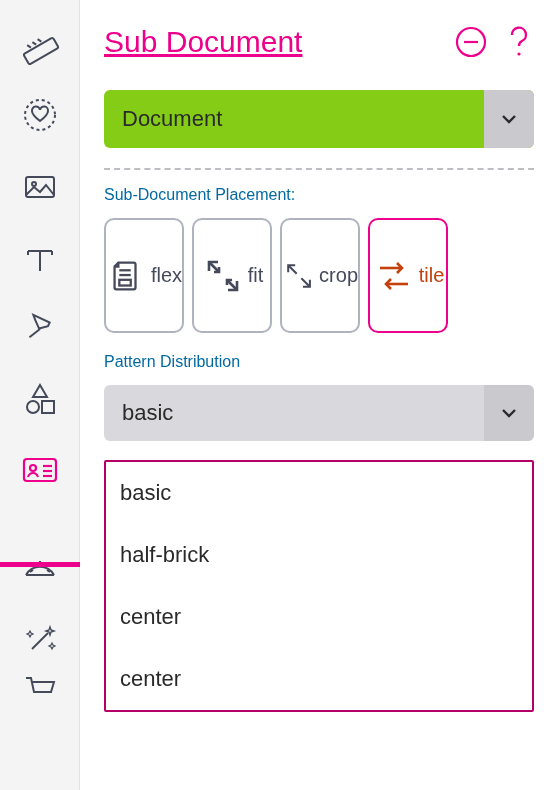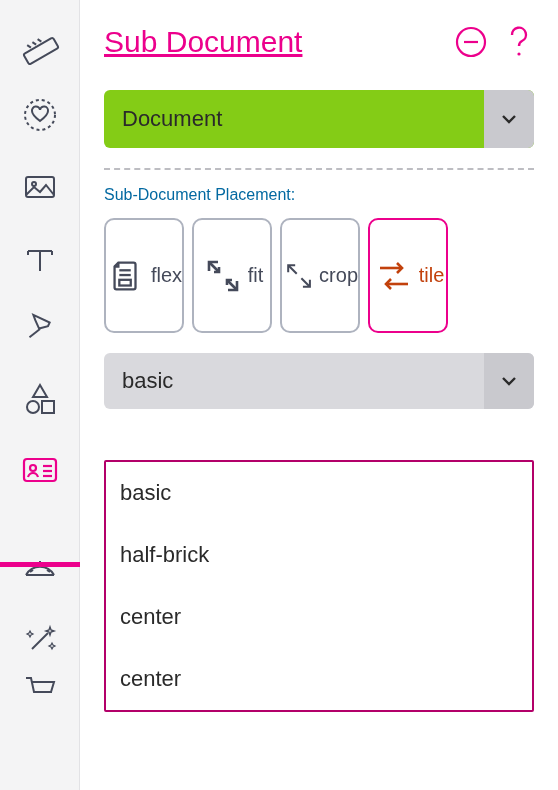--- a/index.html
+++ b/index.html
@@ -317,20 +317,21 @@
       <svg width="44" height="44" viewBox="0 0 44 44" fill="none" stroke="currentColor" stroke-width="2.6">
         <line x1="8" y1="14" x2="30" y2="14"></line>
         <polyline points="25,9 30,14 25,19"></polyline>
         <line x1="36" y1="30" x2="14" y2="30"></line>
         <polyline points="19,25 14,30 19,35"></polyline>
       </svg>
       <span class="lbl">tile</span>
     </div>
   </div>
 
+  <div class="section-label">Pattern Distribution</div>
 
   <div class="pattern-select">
     <div class="pattern-value">basic</div>
     <div class="pattern-chevron">
       <svg width="20" height="20" viewBox="0 0 20 20" fill="none" stroke="#2a2a2a" stroke-width="2.4">
         <polyline points="4,7 10,13 16,7"></polyline>
       </svg>
     </div>
   </div>
 

